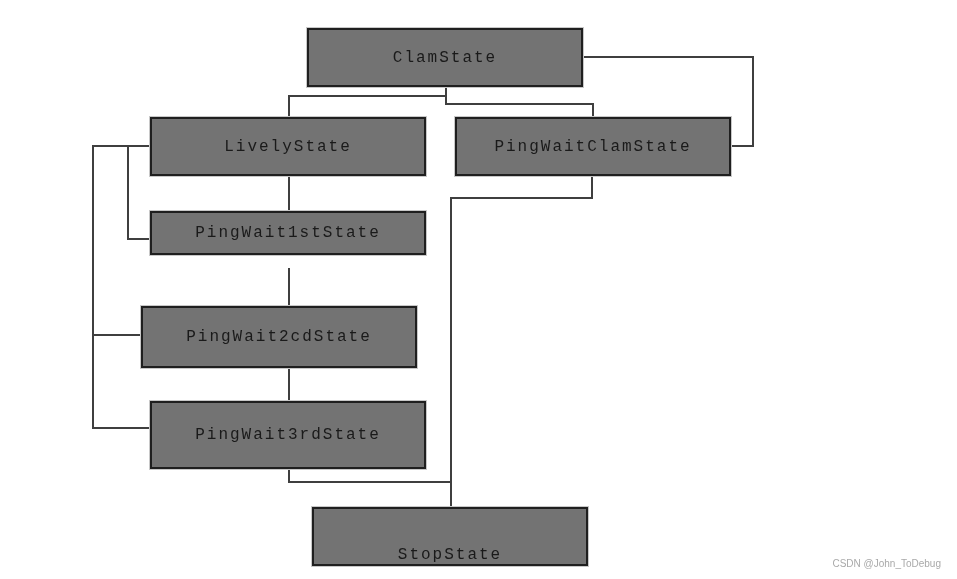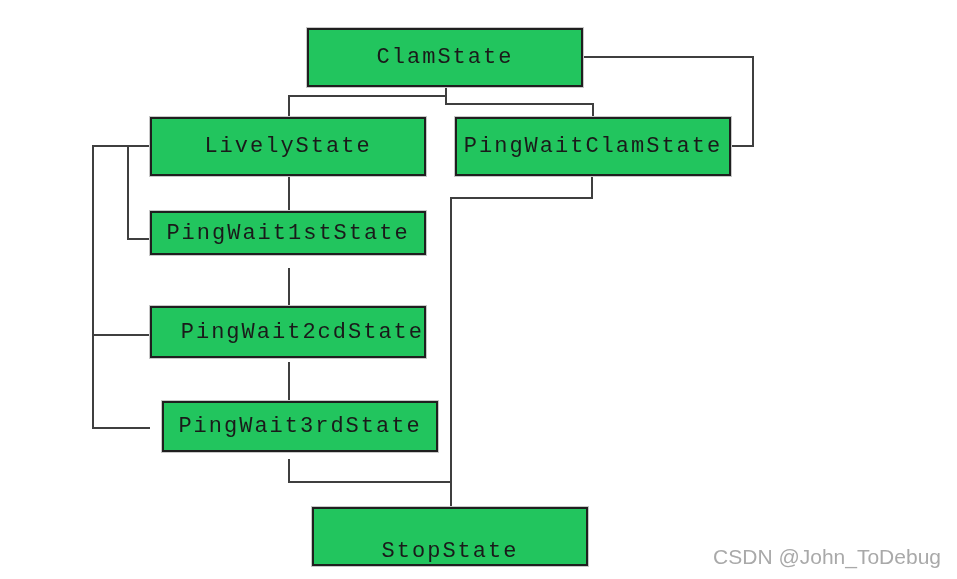--- a/index.html
+++ b/index.html
@@ -23,44 +23,44 @@
     height: 579px;
   }
   .wires polyline, .wires line {
     fill: none;
     stroke: #3f3f3f;
     stroke-width: 2;
   }
   .node {
     position: absolute;
     box-sizing: border-box;
-    background: #22c55e;
+    background: #737373;
     border: 2px solid #1f1f1f;
     outline: 1px solid #c8c8c8;
     display: flex;
     align-items: center;
     justify-content: center;
     font-family: "Liberation Mono", "DejaVu Sans Mono", monospace;
-    font-size: 22px;
+    font-size: 16px;
     letter-spacing: 2px;
     color: #1a1a1a;
     white-space: nowrap;
   }
   .node-clam            { left: 307px; top:  28px; width: 276px; height: 59px; }
   .node-lively          { left: 150px; top: 117px; width: 276px; height: 59px; }
   .node-ping-wait-clam  { left: 455px; top: 117px; width: 276px; height: 59px; }
   .node-ping-wait-1st   { left: 150px; top: 211px; width: 276px; height: 44px; }
-  .node-ping-wait-2cd   { left: 150px; top: 306px; width: 276px; height: 52px; justify-content: flex-end; }
-  .node-ping-wait-3rd   { left: 150px; top: 401px; width: 276px; height: 51px; margin-left: 12px; }
+  .node-ping-wait-2cd   { left: 141px; top: 306px; width: 276px; height: 62px; }
+  .node-ping-wait-3rd   { left: 150px; top: 401px; width: 276px; height: 68px; }
   .node-stop            { left: 312px; top: 507px; width: 276px; height: 59px; align-items: flex-end; }
   .watermark {
     position: absolute;
     right: 16px;
     bottom: 10px;
-    font-size: 21px;
+    font-size: 10px;
     color: #a9a9a9;
   }
 </style>
 </head>
 <body>
 
 <div class="canvas">
 
   <svg class="wires" viewBox="0 0 957 579" xmlns="http://www.w3.org/2000/svg">
 

